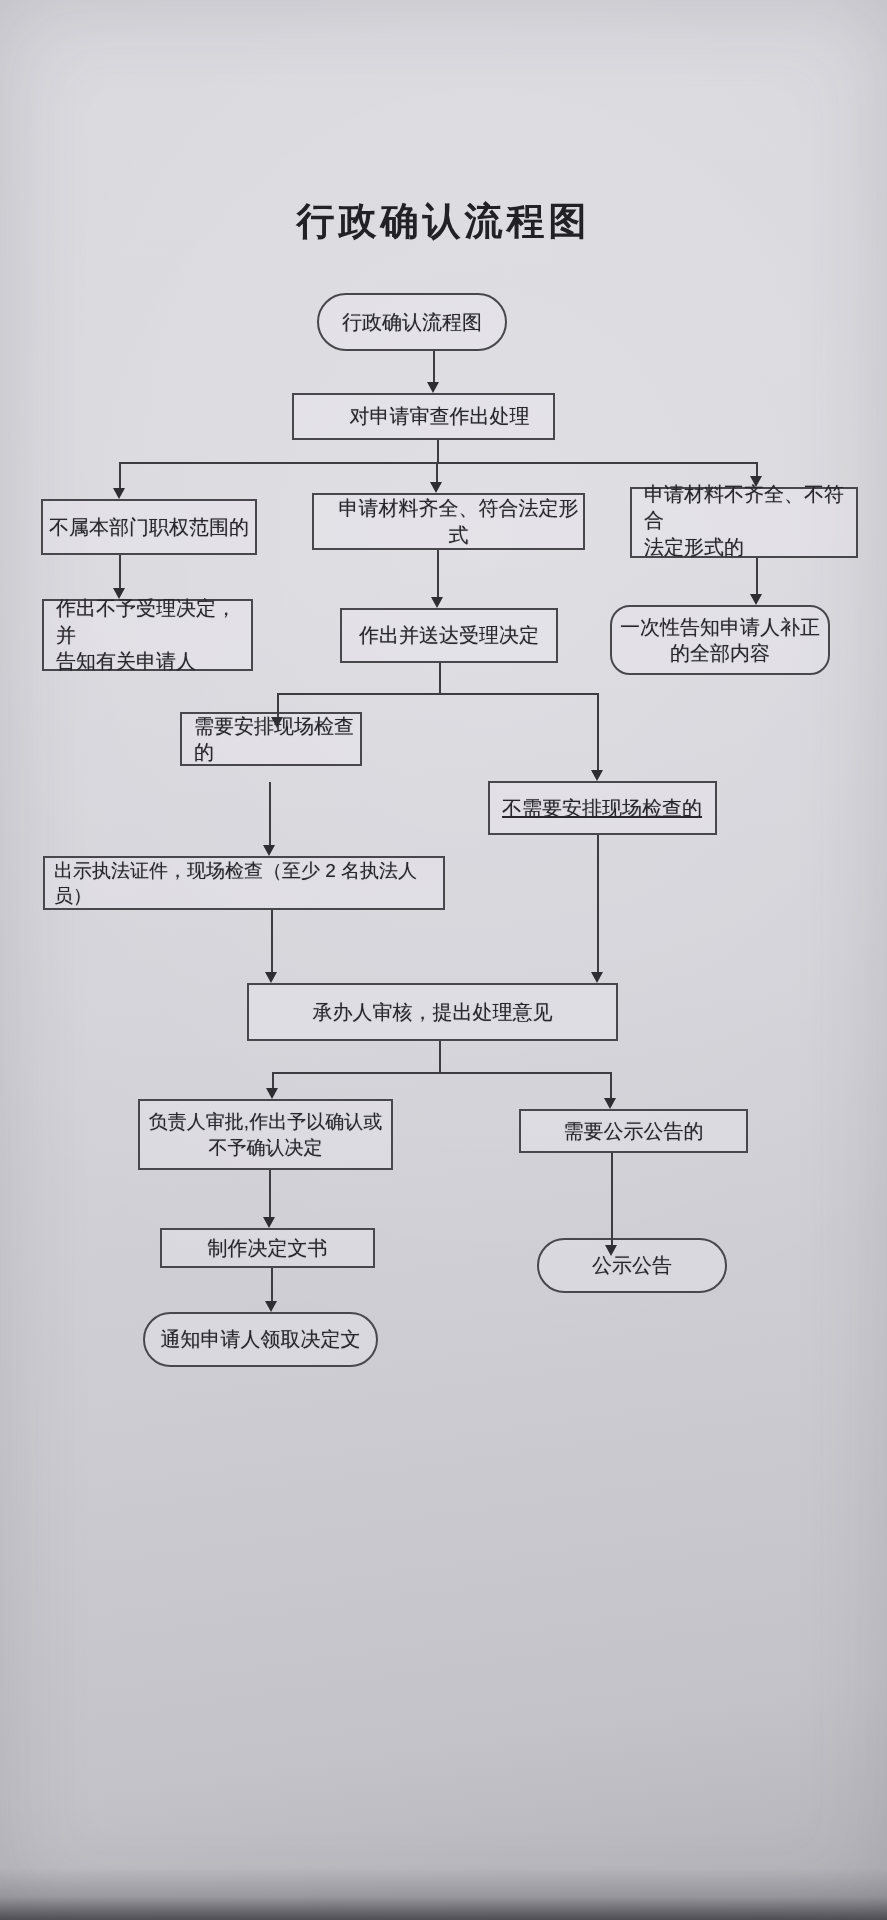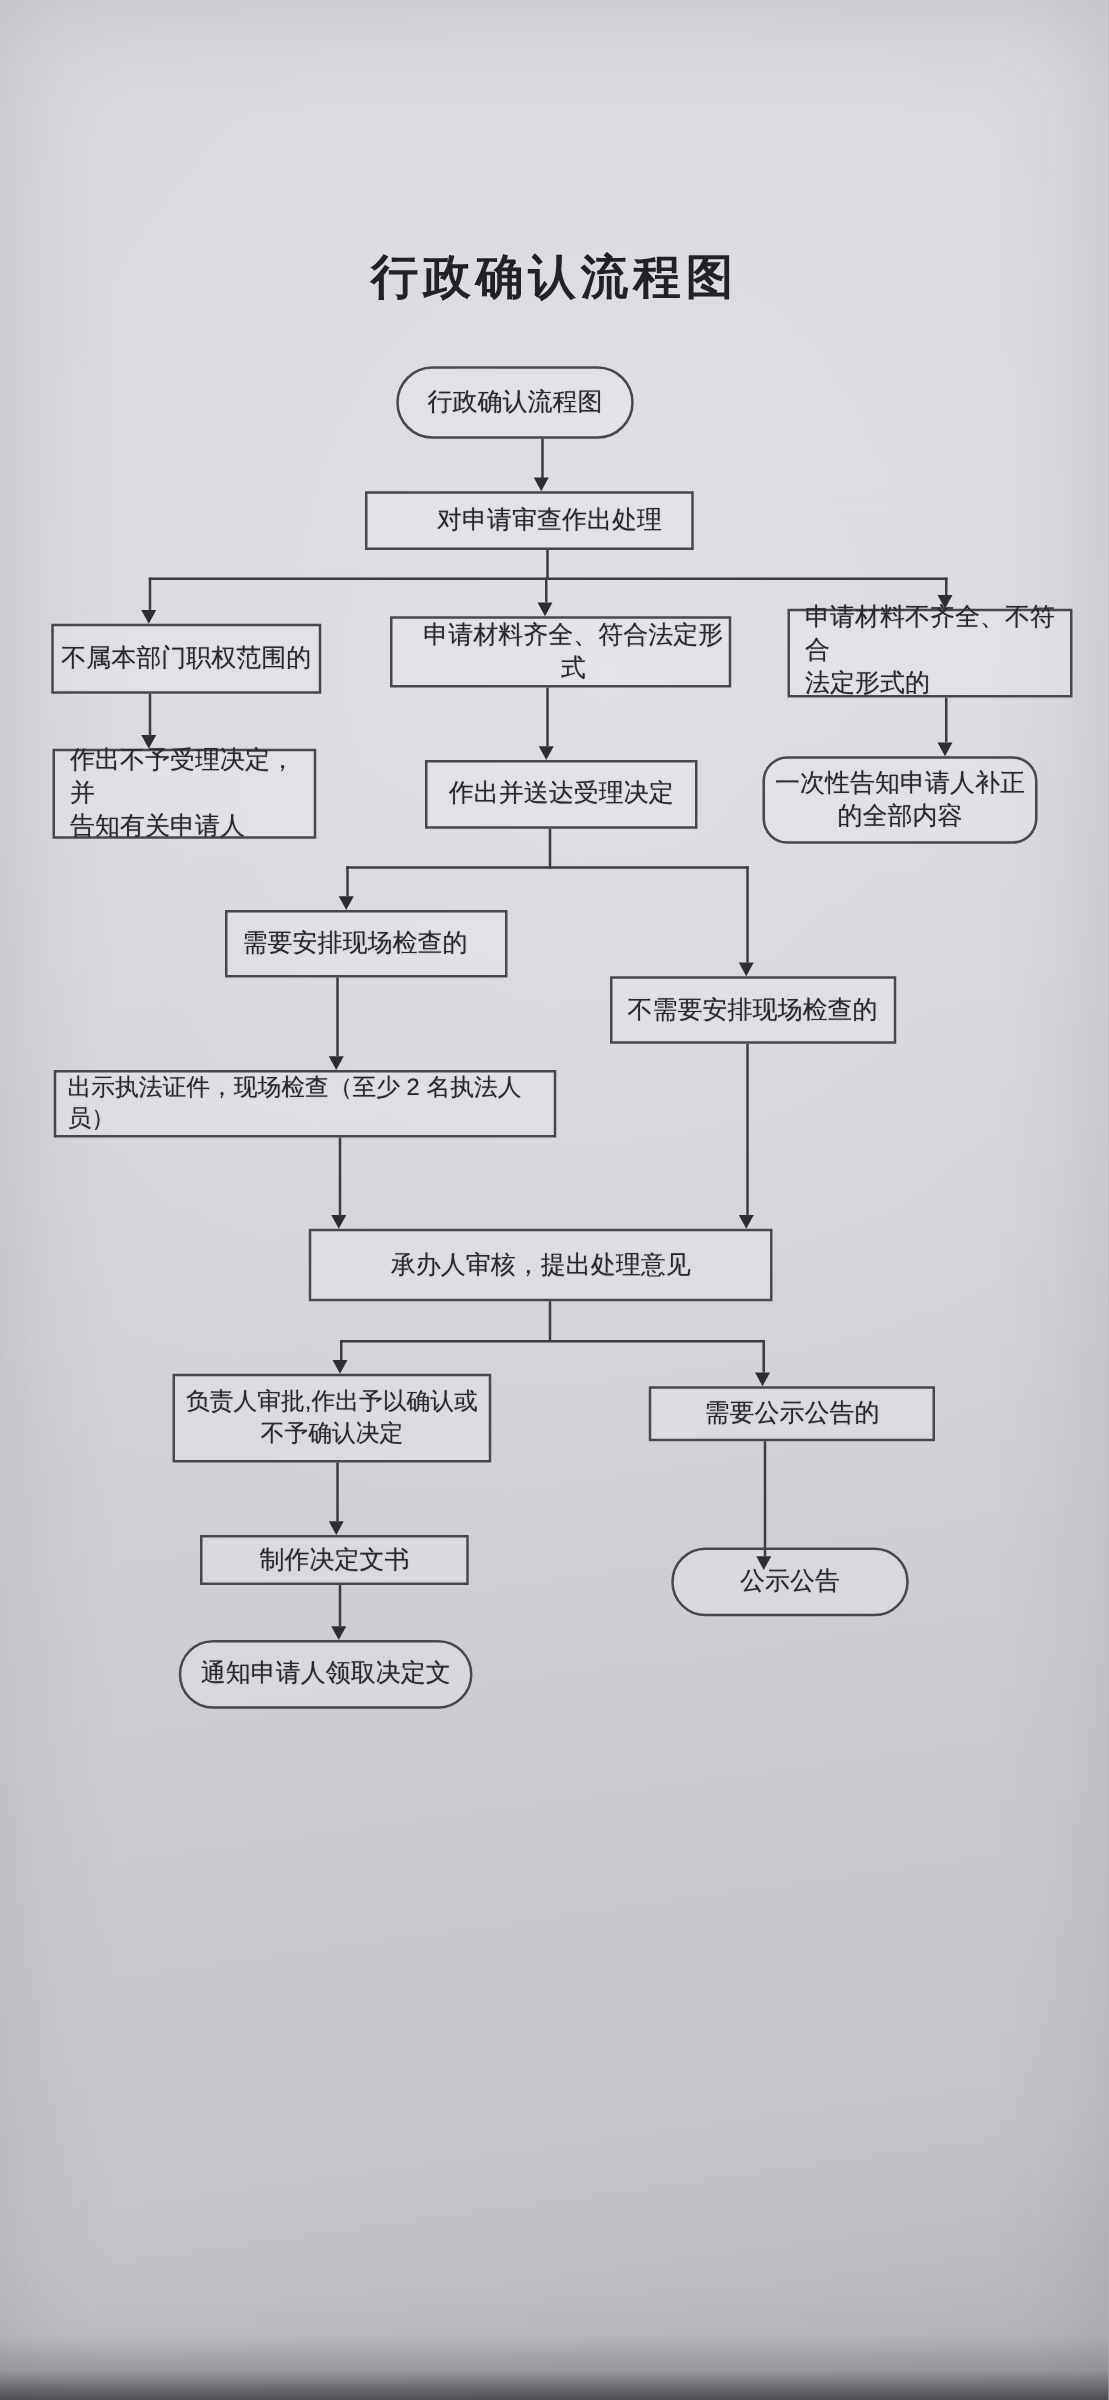--- a/index.html
+++ b/index.html
@@ -50,23 +50,23 @@
 法定形式的</div>
 
   <div class="node la" style="left:42px;top:599px;width:211px;height:72px;">作出不予受理决定，并
 告知有关申请人</div>
 
   <div class="node" style="left:340px;top:608px;width:218px;height:55px;">作出并送达受理决定</div>
 
   <div class="node" style="left:610px;top:605px;width:220px;height:70px;border-radius:20px;">一次性告知申请人补正
 的全部内容</div>
 
-  <div class="node la" style="left:180px;top:728px;width:226px;height:54px;">需要安排现场检查的</div>
+  <div class="node la" style="left:180px;top:712px;width:182px;height:54px;">需要安排现场检查的</div>
 
-  <div class="node la" style="left:488px;top:781px;width:229px;height:54px;">不需要安排现场检查的</div>
+  <div class="node la" style="left:488px;top:781px;width:229px;height:54px;text-decoration:underline;">不需要安排现场检查的</div>
 
   <div class="node la f19" style="left:43px;top:856px;width:402px;height:54px;padding-left:9px;">出示执法证件，现场检查（至少 2 名执法人员）</div>
 
   <div class="node" style="left:247px;top:983px;width:371px;height:58px;">承办人审核，提出处理意见</div>
 
   <div class="node f19" style="left:138px;top:1099px;width:255px;height:71px;">负责人审批,作出予以确认或
 不予确认决定</div>
 
   <div class="node" style="left:519px;top:1109px;width:229px;height:44px;">需要公示公告的</div>
 

